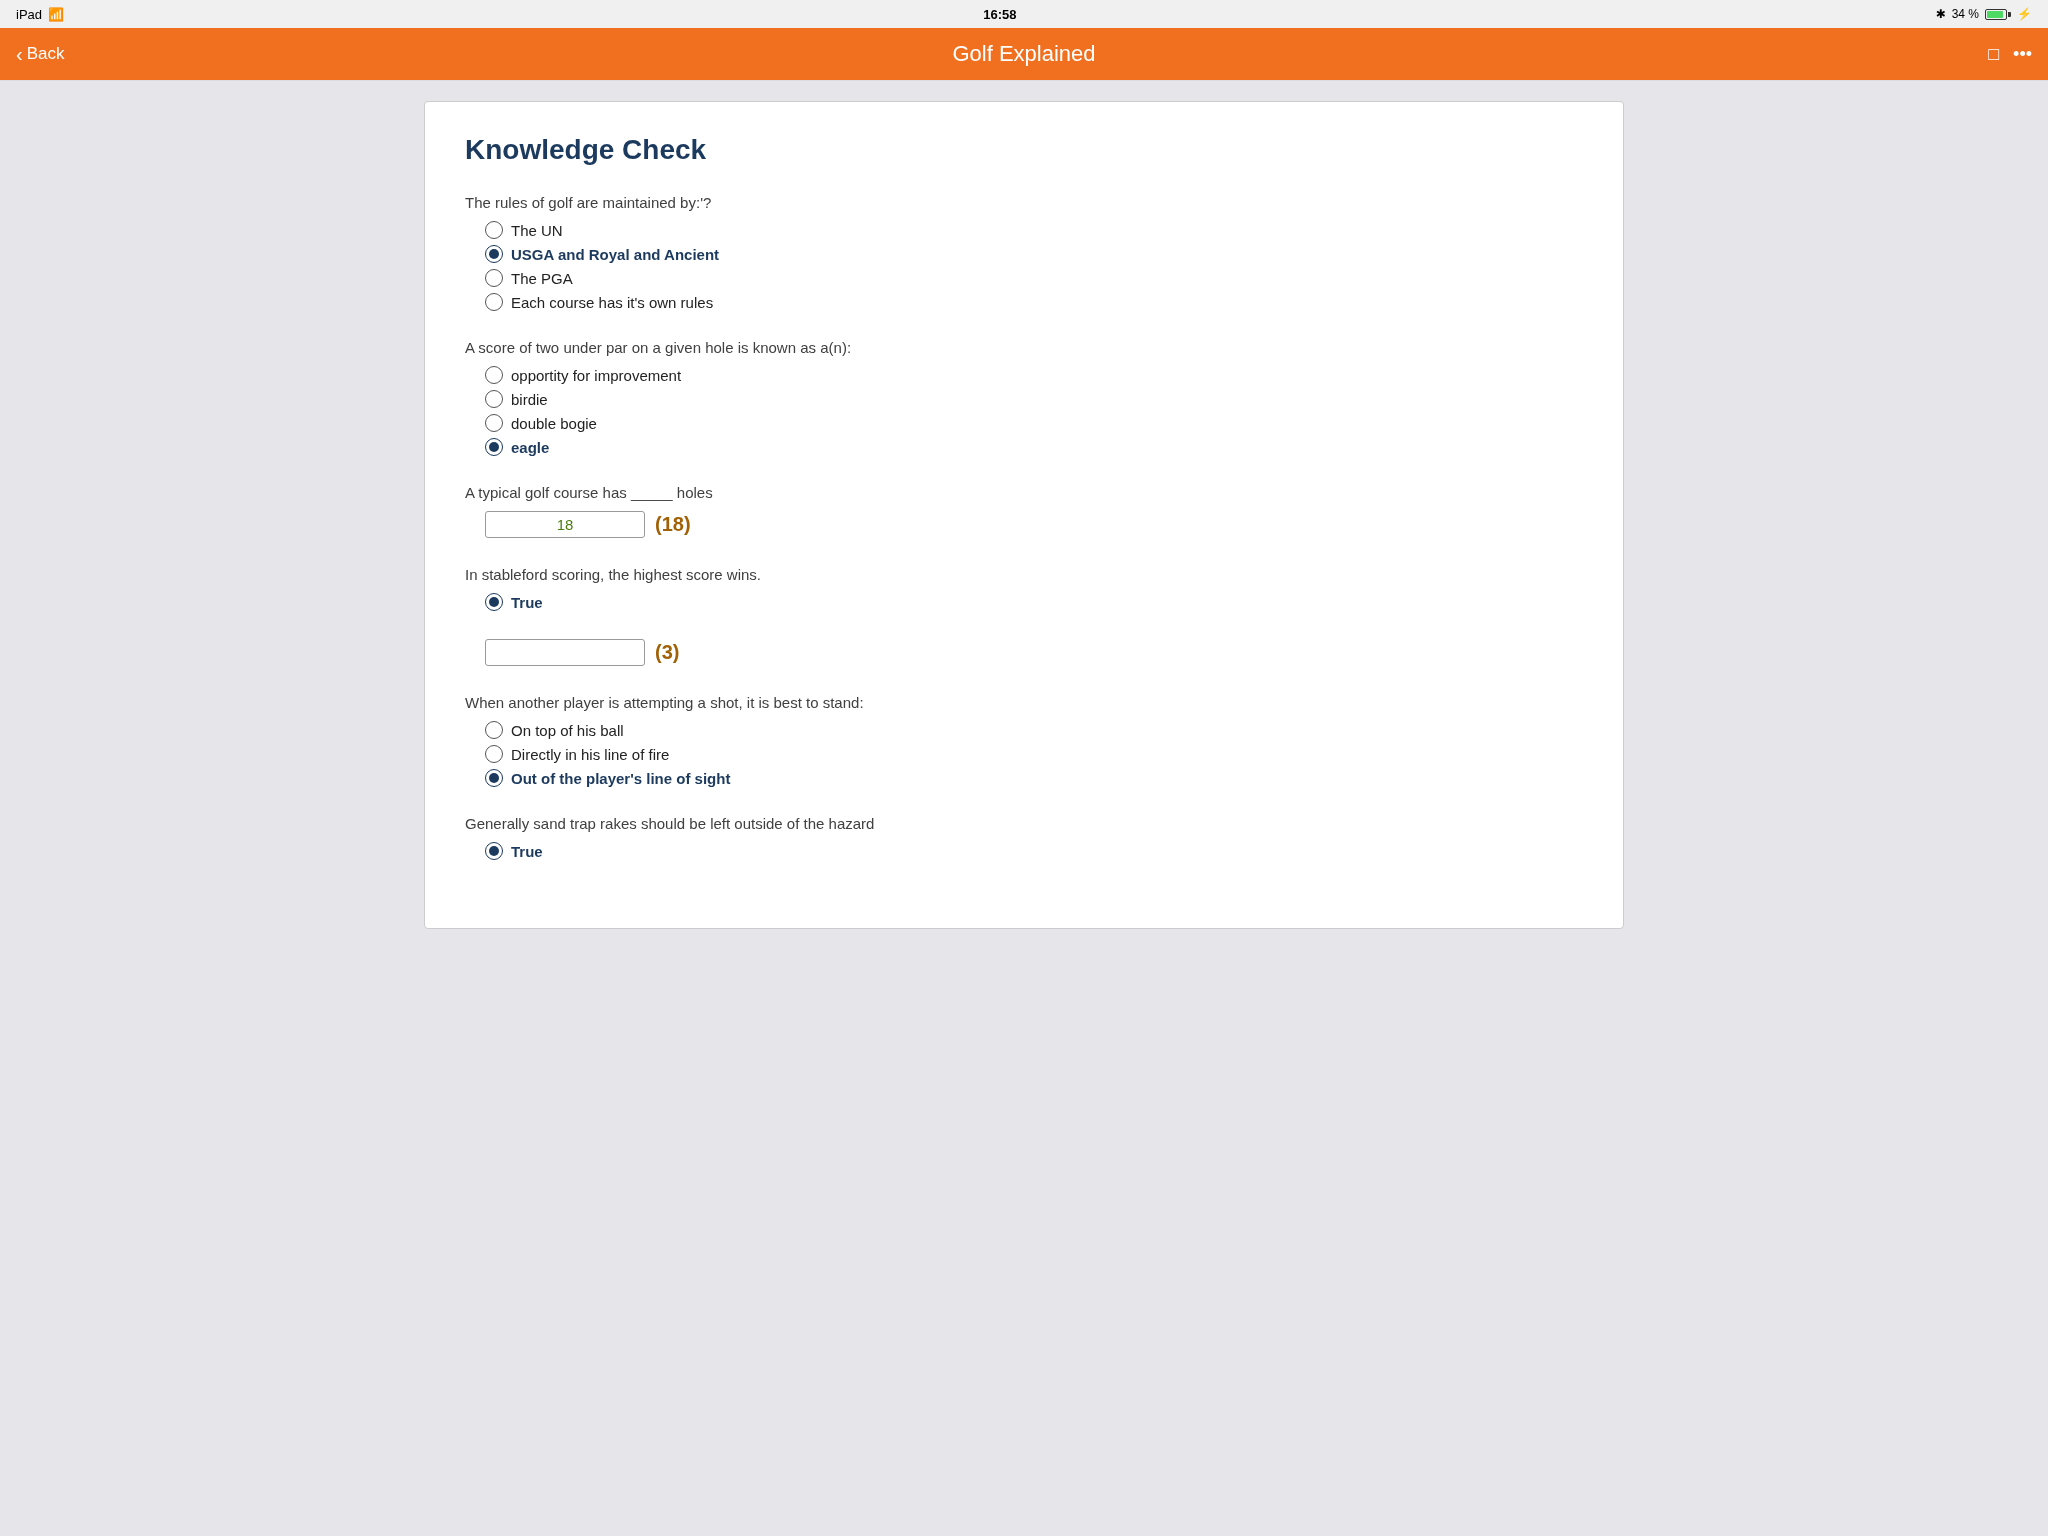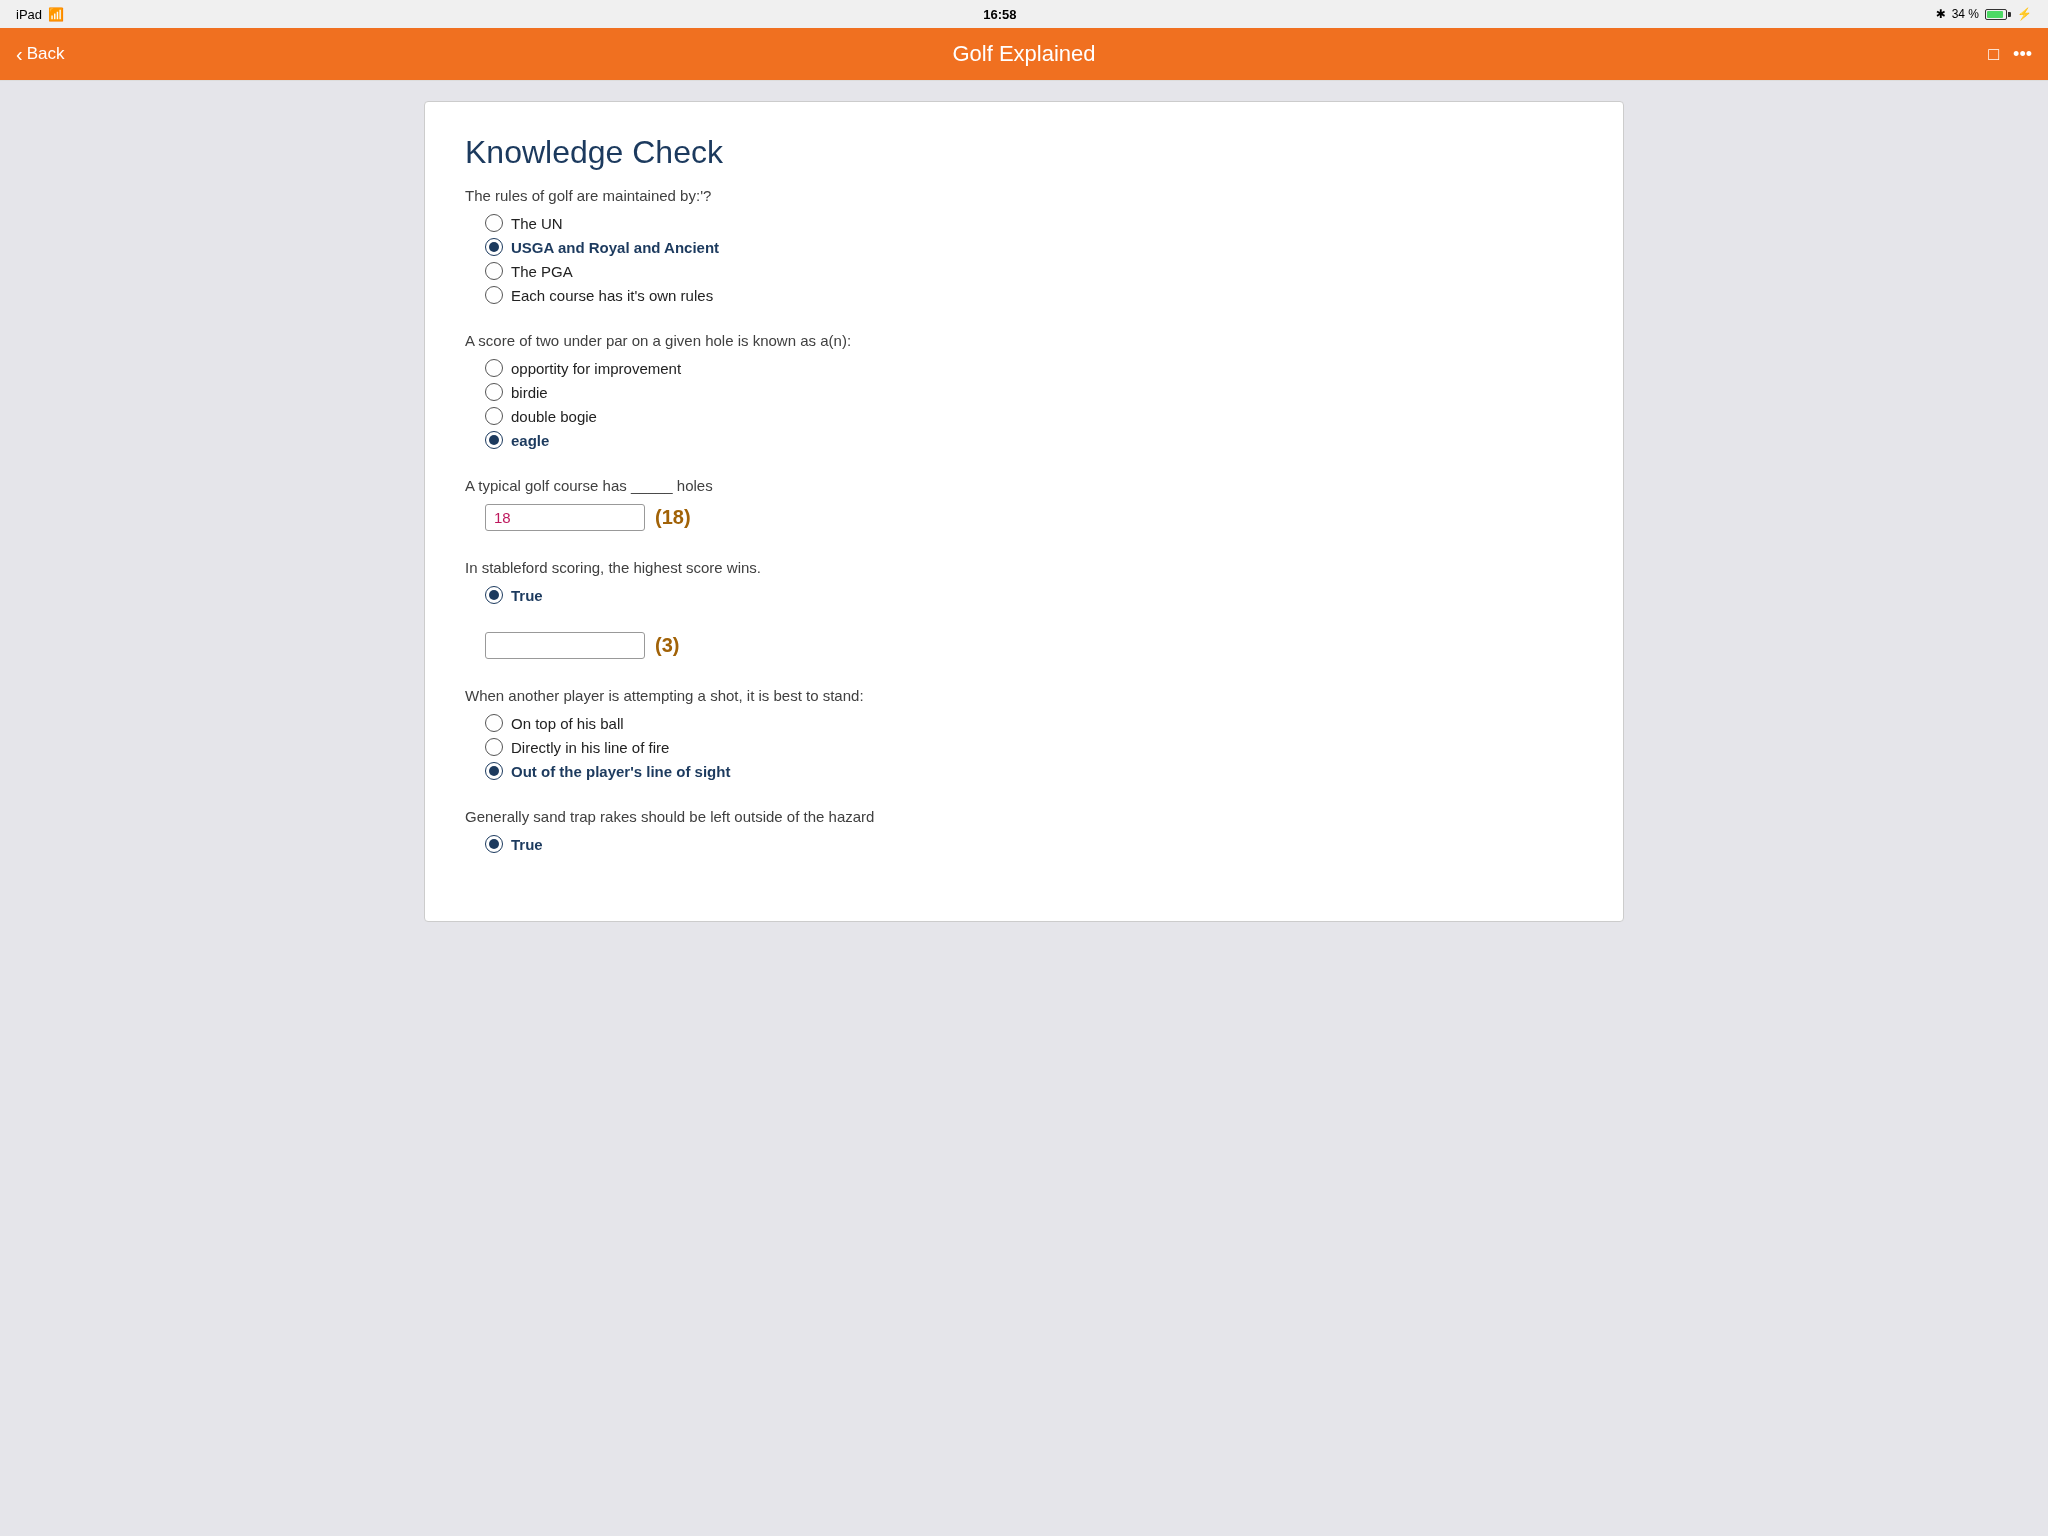--- a/index.html
+++ b/index.html
@@ -73,24 +73,24 @@
       background: white;
       border: 1px solid #ccc;
       border-radius: 4px;
       padding: 32px 40px 40px 40px;
       max-width: 1200px;
       margin: 0 auto;
     }
 
     
     .section-title {
-      font-size: 32px;
-      font-weight: normal;
+      font-size: 28px;
+      font-weight: bold;
       color: #1c3a5e;
-      margin-bottom: 16px;
+      margin-bottom: 28px;
     }
 
     .question-block {
       margin-bottom: 28px;
     }
     .question-text {
       font-size: 15px;
       color: #404040;
       margin-bottom: 10px;
     }
@@ -138,22 +138,23 @@
       gap: 10px;
       margin-left: 20px;
       margin-top: 6px;
     }
     .blank-input {
       border: 1px solid #999;
       border-radius: 3px;
       padding: 4px 8px;
       font-size: 15px;
       width: 160px;
-      color: #be185d;
+      color: #4d7c0f;
       background: white;
+      text-align: center;
     }
     .answer-hint {
       font-size: 20px;
       font-weight: bold;
       color: #a16207;
     }
 
     
     .nav-divider { height: 1px; background: #ddd; }
   </style>

